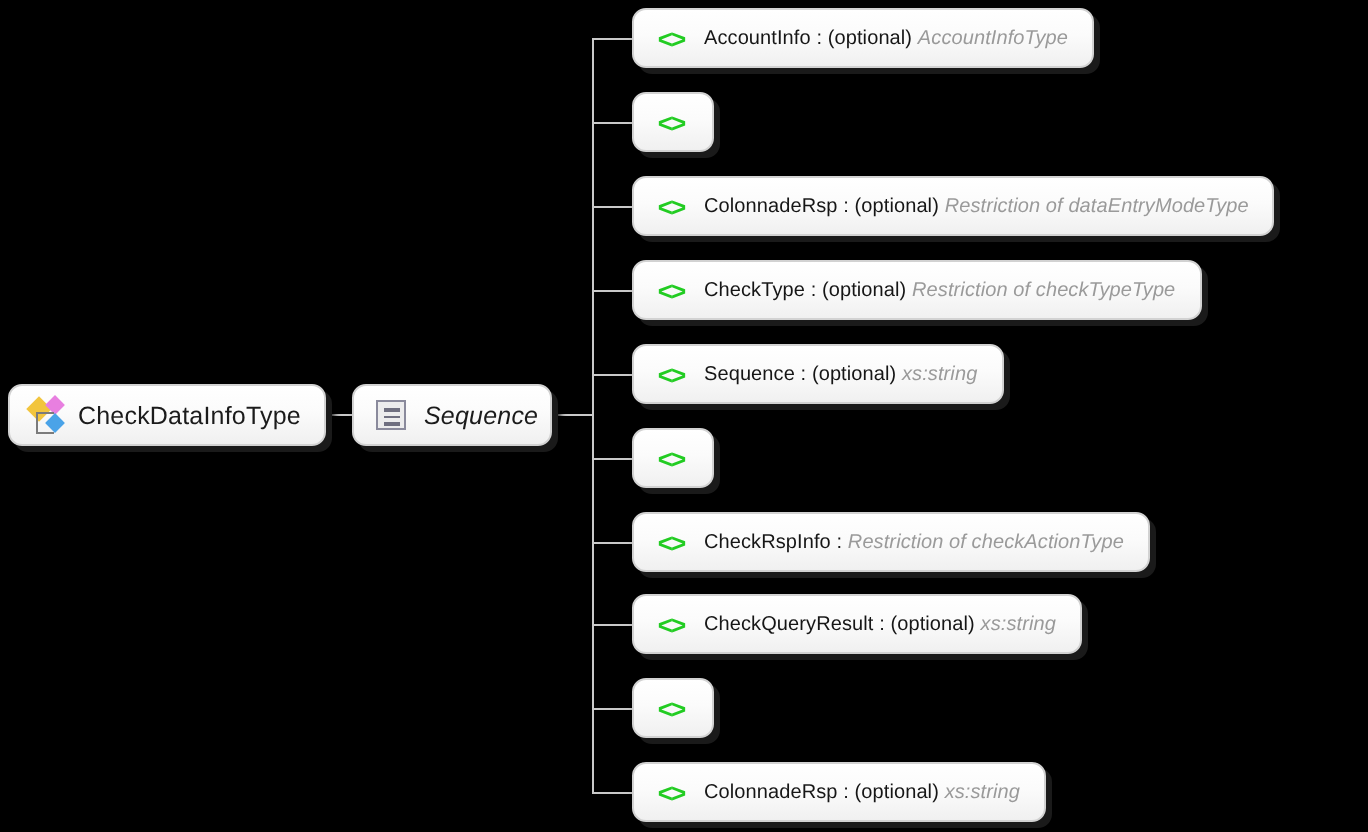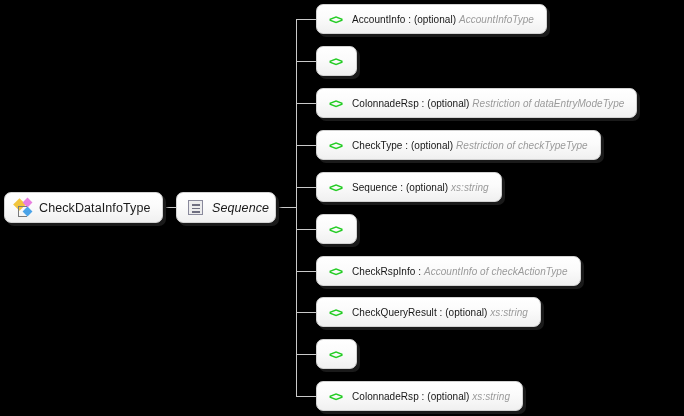--- a/index.html
+++ b/index.html
@@ -234,21 +234,21 @@
   </div>
 
   <div class="node element-node" style="top:214px;">
     <span class="icon icon-element">&lt;&gt;</span>
   </div>
 
   <div class="node element-node" style="top:256px;">
     <span class="icon icon-element">&lt;&gt;</span>
     <span class="element-text">
       <span class="el-name">CheckRspInfo</span><span class="el-sep"> : </span><span class="el-card"></span>
-      <span class="el-type">AccountInfo of checkActionType</span>
+      <span class="el-type">Restriction of checkActionType</span>
     </span>
   </div>
 
   <div class="node element-node" style="top:297px;">
     <span class="icon icon-element">&lt;&gt;</span>
     <span class="element-text">
       <span class="el-name">CheckQueryResult</span><span class="el-sep"> : </span><span class="el-card">(optional)</span>
       <span class="el-type">xs:string</span>
     </span>
   </div>

